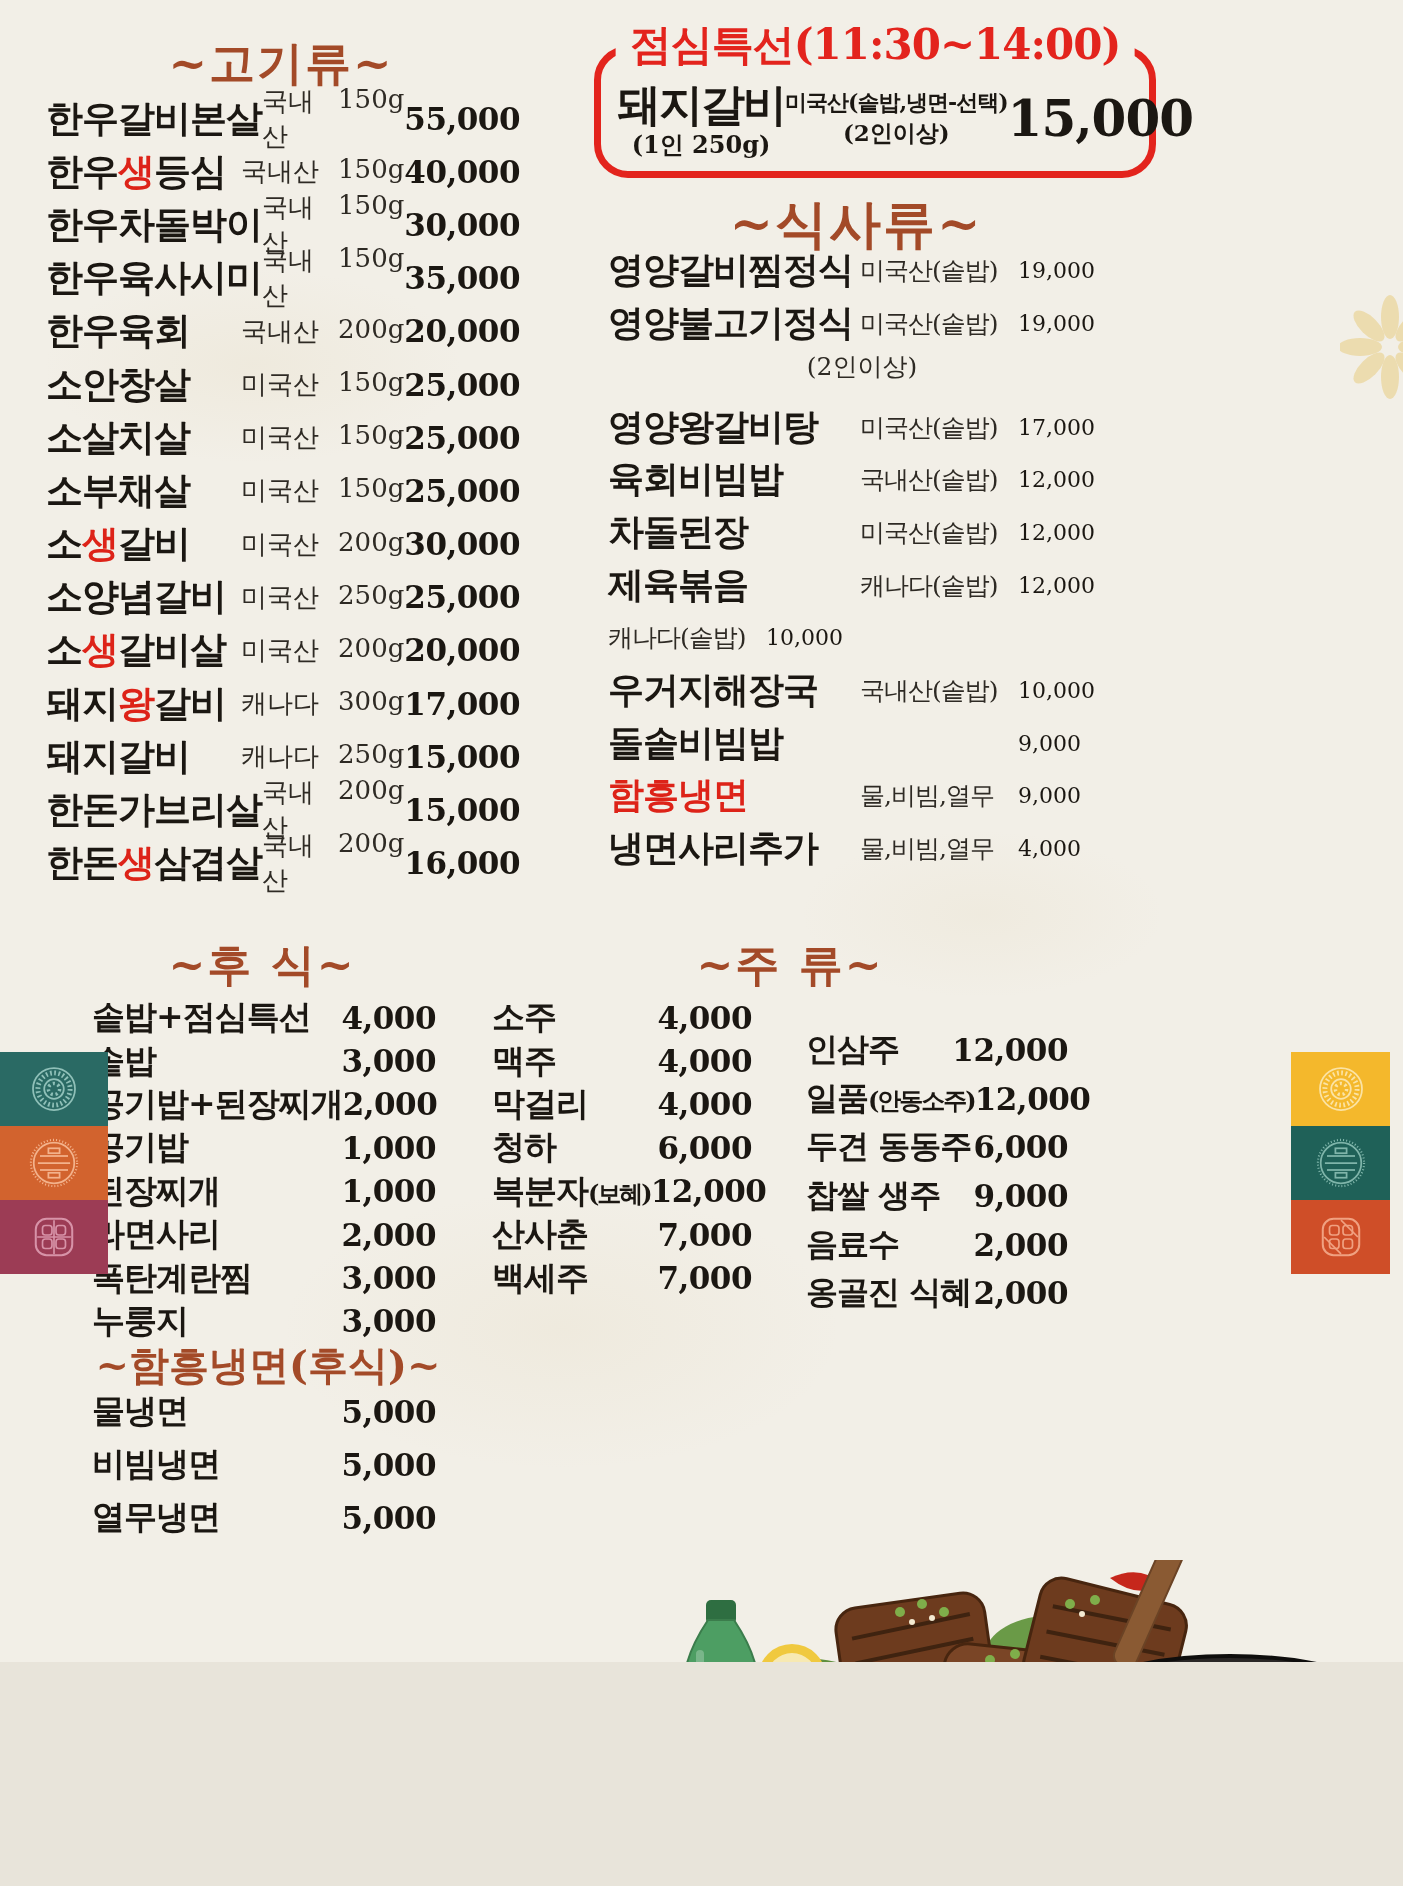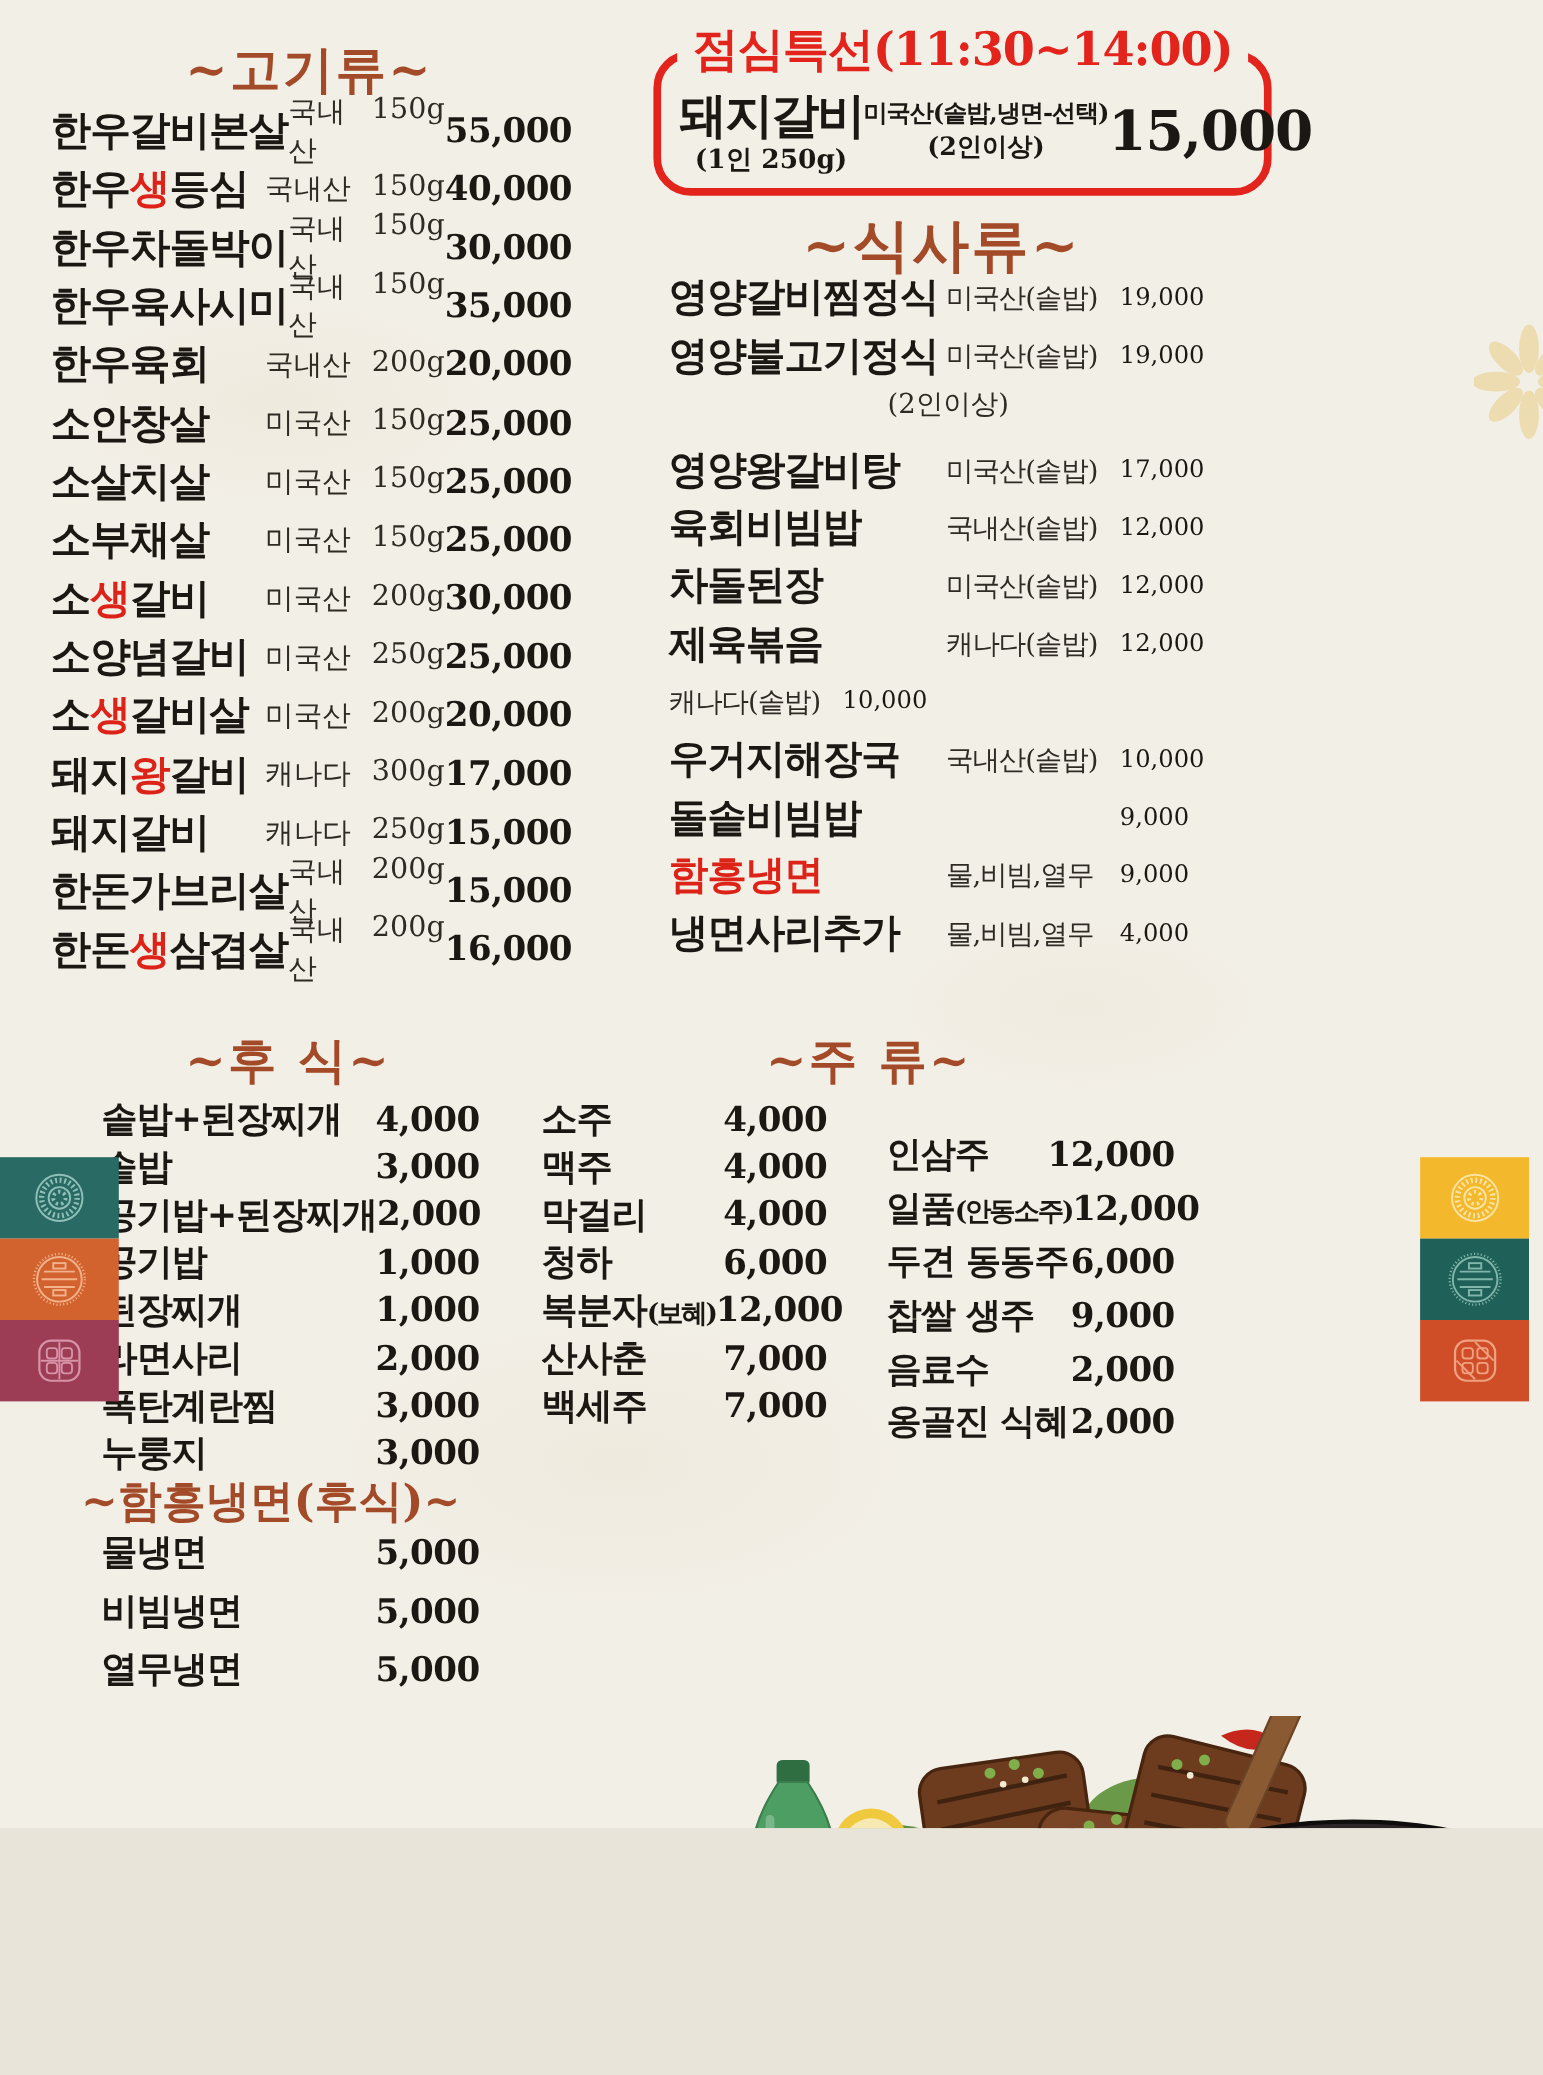--- a/index.html
+++ b/index.html
@@ -50,21 +50,21 @@
   .e-main{ display:flex; align-items:center; width:100%; height:52px;}
   .e-name{ width:252px; font-size:36px; font-weight:bold; white-space:nowrap; letter-spacing:-1px;}
   .e-name.red{ color:var(--red);}
   .e-note{ width:158px; font-size:25px; color:var(--meta); white-space:nowrap; letter-spacing:-1px;}
   .e-price{ flex:1; text-align:left; font-size:22px; font-weight:normal;}
   .e-sub{ width:100%; text-align:center; font-size:25px; color:var(--meta); height:38px;}
 
   
   .dessert-hdr{ position:absolute; left:80px; top:935px; width:364px; font-size:44px; line-height:60px;}
   .drinks-hdr{ position:absolute; left:600px; top:935px; width:380px; font-size:44px; line-height:60px;}
-  .noodle-hdr{ position:absolute; left:42px; top:1338px; width:408px; font-size:40px; line-height:54px; letter-spacing:0;}
+  .noodle-hdr{ position:absolute; left:64px; top:1338px; width:408px; font-size:40px; line-height:54px; letter-spacing:0;}
 
   
   .list{ position:absolute;}
   .p-row{ display:flex; align-items:center; justify-content:space-between;}
   .p-name{ font-size:33px; font-weight:bold; white-space:nowrap; letter-spacing:-1px;}
   .p-note{ font-size:24px; font-weight:bold; letter-spacing:-2px;}
   .p-price{ font-size:31px; font-weight:bold; letter-spacing:-.5px;}
   .dessert-list{ left:92px; top:996px; width:344px;}
   .dessert-list .p-row{ height:43.4px;}
   .noodle-list{ left:92px; top:1385px; width:344px;}
@@ -289,21 +289,21 @@
     <div class="e-row">
         <span class="e-name">냉면사리추가</span>
         <span class="e-note">물,비빔,열무</span>
         <span class="e-price">4,000</span>
       </div>
   </div>
 
   <div class="hdr dessert-hdr">~후  식~</div>
   <div class="list dessert-list">
     <div class="p-row">
-        <span class="p-name">솥밥+된장찌개</span>
+        <span class="p-name">솥밥+점심특선</span>
         <span class="p-price">4,000</span>
       </div>
     <div class="p-row">
         <span class="p-name">솥밥</span>
         <span class="p-price">3,000</span>
       </div>
     <div class="p-row">
         <span class="p-name">공기밥+된장찌개</span>
         <span class="p-price">2,000</span>
       </div>

